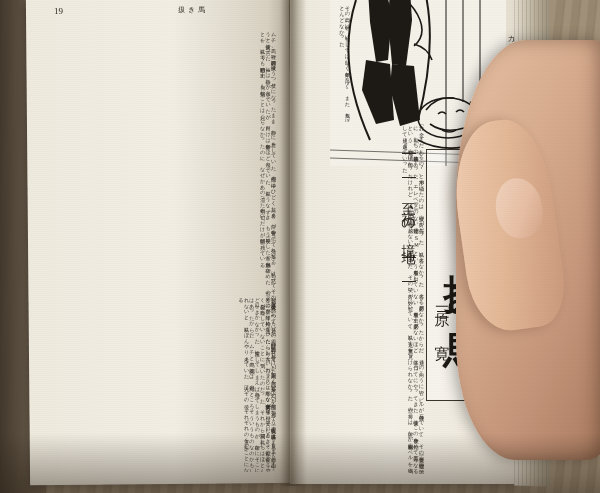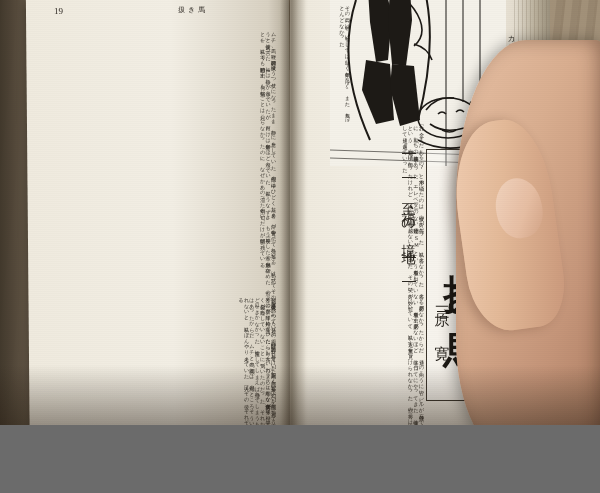--- a/index.html
+++ b/index.html
@@ -3,21 +3,21 @@
 <meta charset="utf-8">
 <style>
   html, body {
     margin: 0;
     padding: 0;
     background: #6b6b6b;
   }
   #scene {
     position: relative;
     width: 600px;
-    height: 425px;
+    height: 493px;
     overflow: hidden;
     font-family: "DejaVu Sans", sans-serif;
     background: #8c8377;
   }
 
   
   .bg-desk {
     position: absolute;
     inset: 0;
     background:

